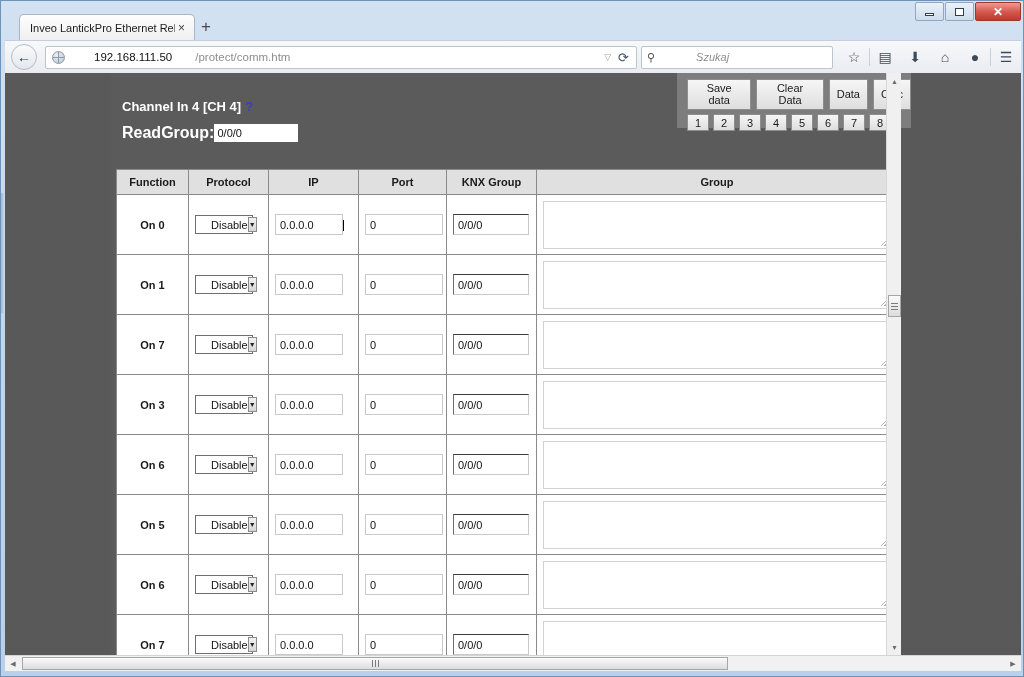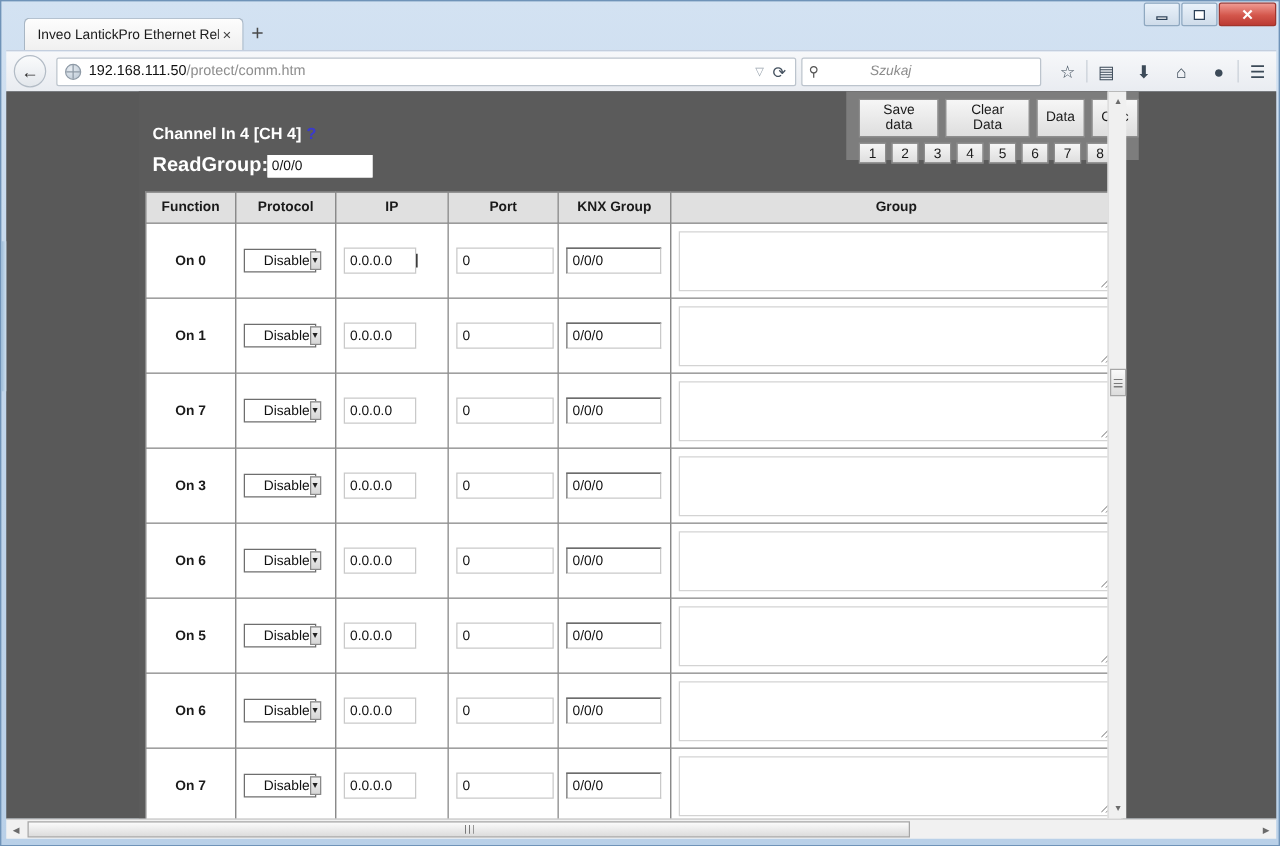--- a/index.html
+++ b/index.html
@@ -87,20 +87,21 @@
     background: linear-gradient(to bottom,#fafbfc,#e3e7ec);
     border: 1px solid #b3bcc6;
     display: flex; align-items: center; justify-content: center;
     font-size: 14px; color: #2f2f2f; line-height: 1;
   }
   #urlbar {
     flex: 1; height: 23px; margin: 0 4px 0 8px;
     background: #fff; border: 1px solid #bcc4cd; border-radius: 2px;
     display: flex; align-items: center; padding: 0 4px;
     position: relative;
+    gap: 23px;
   }
   #globe {
     width: 13px; height: 13px; border-radius: 50%;
     border: 1px solid #8e9aa6; margin: 0 6px 0 2px;
     background: radial-gradient(circle at 35% 30%, #e8edf2, #b9c6d3);
     position: relative; flex: none;
   }
   #globe:before {
     content:""; position:absolute; left:5px; top:0; width:1px; height:11px; background:#8e9aa6;
   }
@@ -179,21 +180,21 @@
   #readgroup-label { font-size: 16px; font-weight: bold; color: #ffffff; }
   #readgroup-input {
     width: 84px; height: 18px;
     border: 1px solid #ffffff; background: #fff;
     font-size: 11px; color: #111; padding: 0 2px;
     font-family: "Liberation Sans", sans-serif;
   }
 
   
   #tblwrap {
-    position: absolute; left: 5px; top: 80px;
+    position: absolute; left: 5px; top: 96px;
     width: 782px;
   }
   table.grid { border-collapse: collapse; width: 782px; table-layout: fixed; }
   table.grid th {
     background: #e0e0e0;
     border: 1px solid #8a8a8a;
     font-size: 11px; font-weight: bold; color: #1a1a1a;
     height: 25px;
     text-align: center;
   }
@@ -220,21 +221,21 @@
   }
   .sel .lbl { flex: 1; white-space: nowrap; padding-left: 12px; }
   .sel .arrow {
     width: 14px; height: 15px; margin-right: 1px;
     background: linear-gradient(to bottom,#f2f2f2,#d6d6d6);
     border: 1px solid #8a8a8a;
     display: flex; align-items: center; justify-content: center;
     font-size: 7px; color: #222;
   }
   .tinput {
-    width: 58px; height: 21px;
+    width: 68px; height: 21px;
     border: 1px solid #c9c9c9; background: #fff;
     font-size: 11px; color: #111; padding: 0 4px;
     font-family: "Liberation Sans", sans-serif;
   }
   .tinput.port { width: 78px; }
   .tinput.knx {
     width: 76px;
     border: 1px solid #c9c9c9;
     border-top: 1px solid #3d3d3d;
     border-left: 1px solid #6e6e6e;

